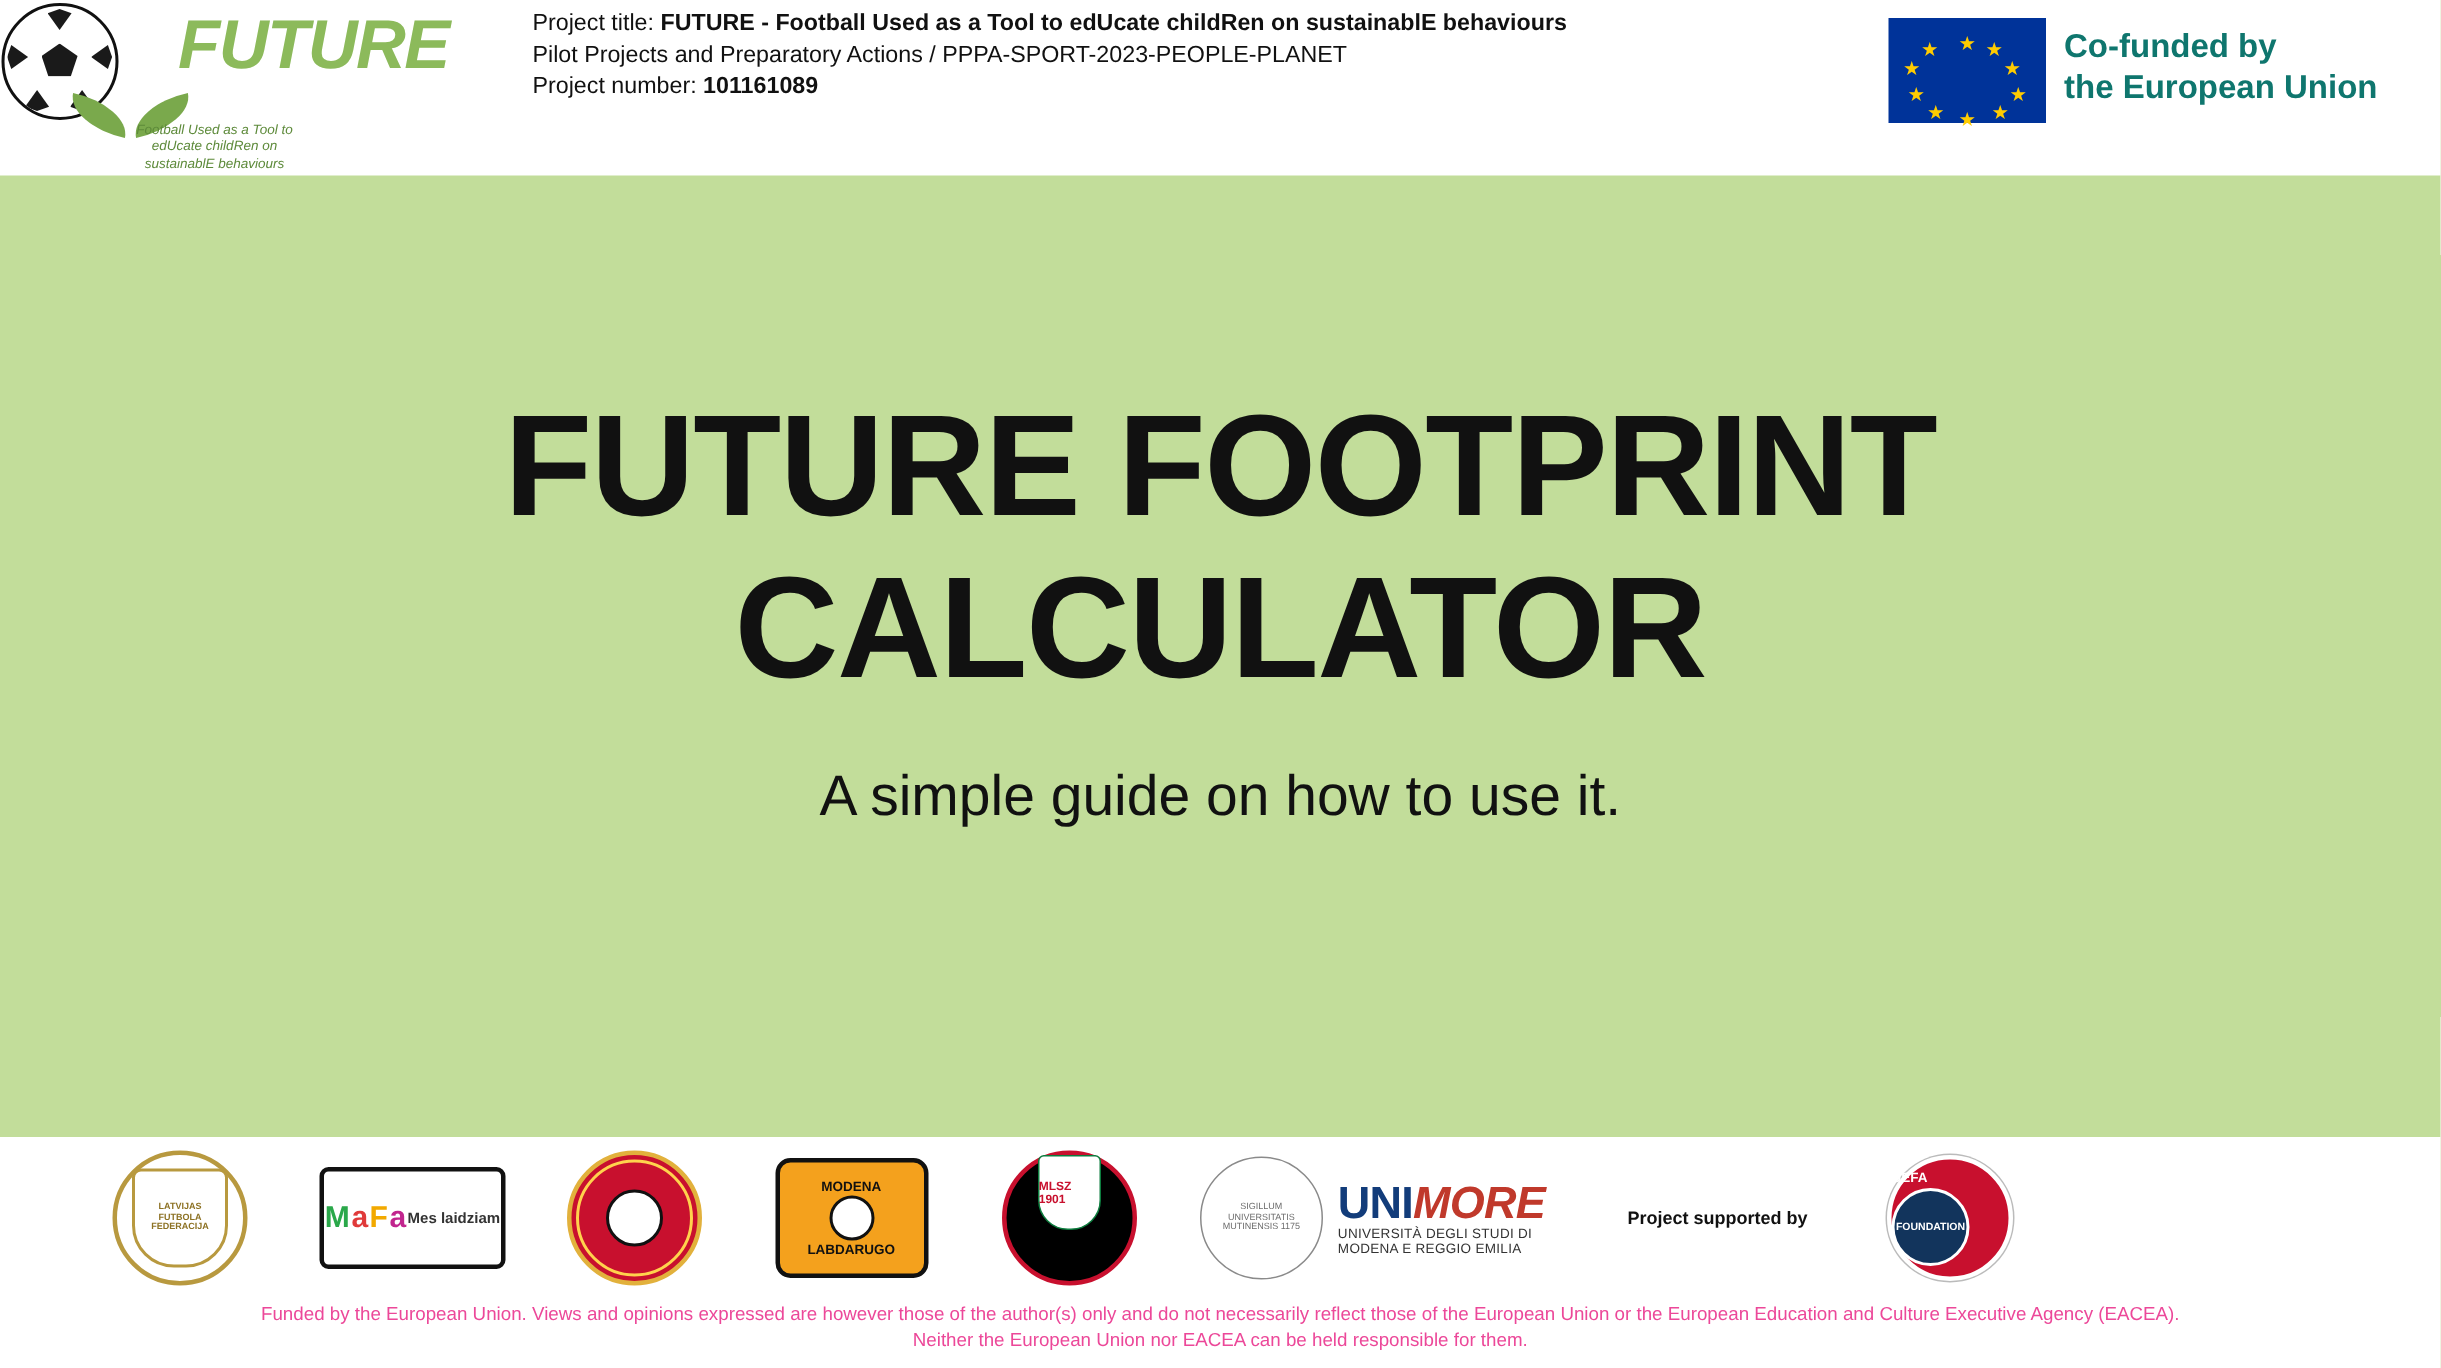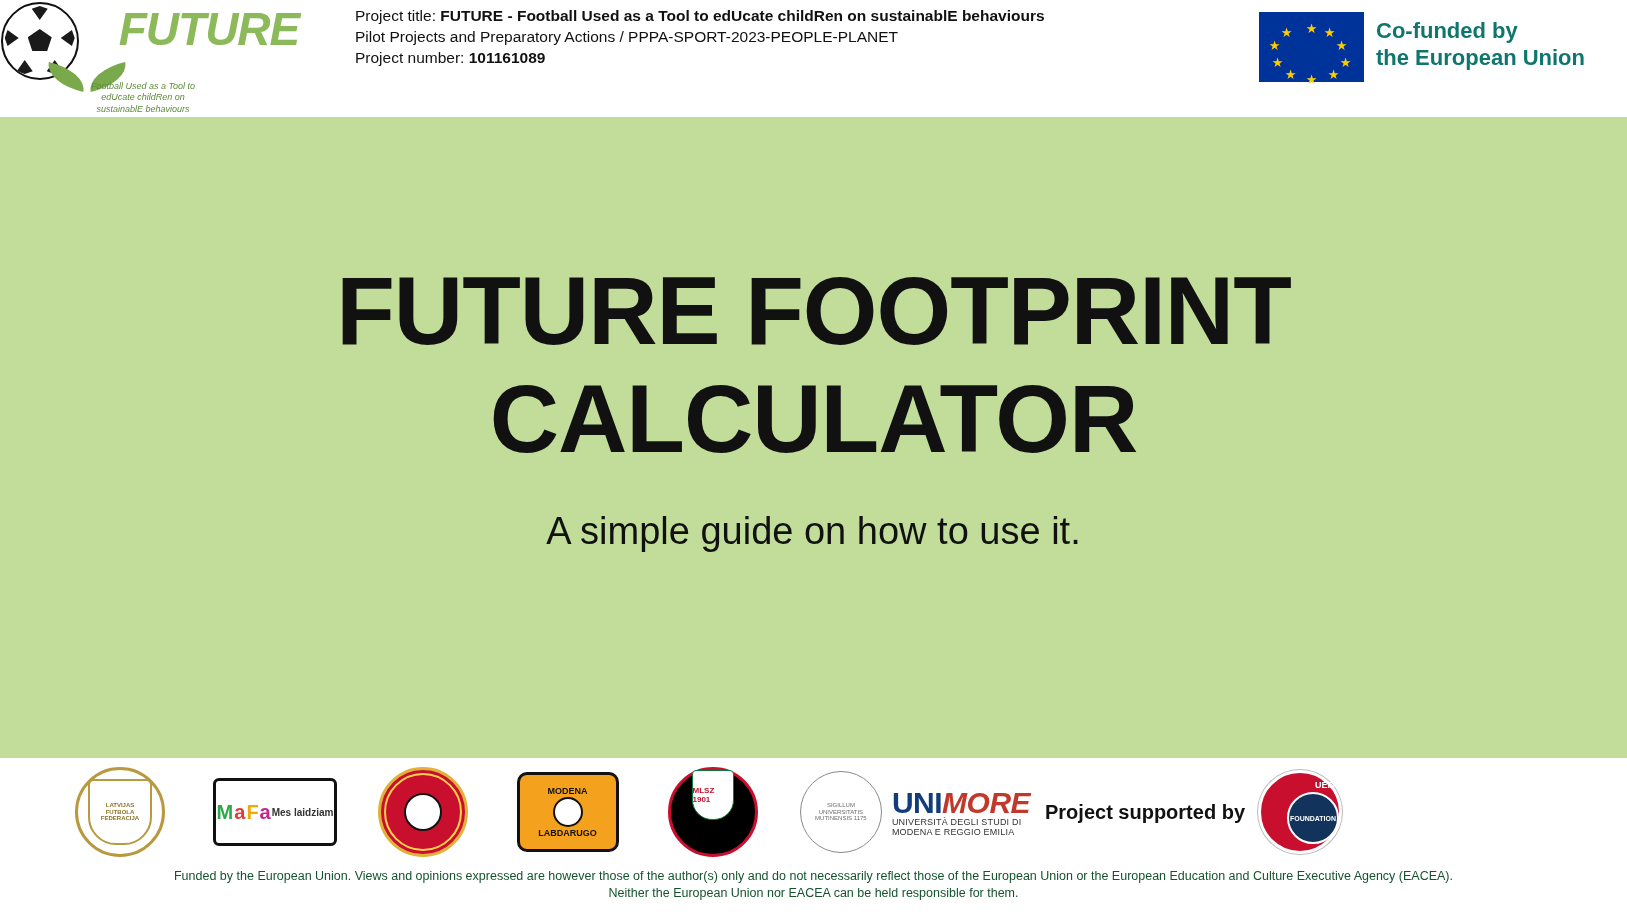--- a/index.html
+++ b/index.html
@@ -250,43 +250,43 @@
   .uni-word .big { font-size: 30px; font-weight: 600; letter-spacing:-0.5px; }
   .uni-word .big .blue { color:#123c7a; }
   .uni-word .big .red { color:#c0392b;font-style:italic; }
   .uni-word .small { font-size: 9px; color:#333; letter-spacing:0.2px; }
 
   .formodena { font-size: 29px; font-weight: bold; letter-spacing:-0.5px; }
   .formodena .blue { color:#13355e; }
   .formodena .org { color:#f0a200; }
 
   .supported {
-    font-size: 20px; font-weight: bold; color:#111; white-space: nowrap;
+    font-size: 12px; font-weight: bold; color:#111; white-space: nowrap;
   }
   .uefa {
     width: 78px; height: 78px; border-radius:50%;
     background:#c8102e; border:3px solid #fff;
     box-shadow: 0 0 0 1px #bbb;
     color:#fff; display:flex; flex-direction:column;
-    align-items:flex-end; justify-content:center; font-size:9px; font-weight:bold;
+    align-items:flex-start; justify-content:center; font-size:9px; font-weight:bold;
   }
   .uefa .disc {
     width: 48px; height: 48px; border-radius:50%;
     background:#12345c; border: 2px solid #fff; margin-top:2px;
     display:flex; align-items:center; justify-content:center;
     font-size: 7px; color:#fff;
   }
 
   
   .footer {
     flex: 0 0 44px;
     background:#ffffff;
     text-align:center;
     font-size: 12.5px;
-    color: #14532d;
+    color: #ec4899;
     line-height: 1.32;
     padding-top: 2px;
   }
 </style>
 </head>
 <body>
 
 <div class="slide">
 
   <div class="header">

